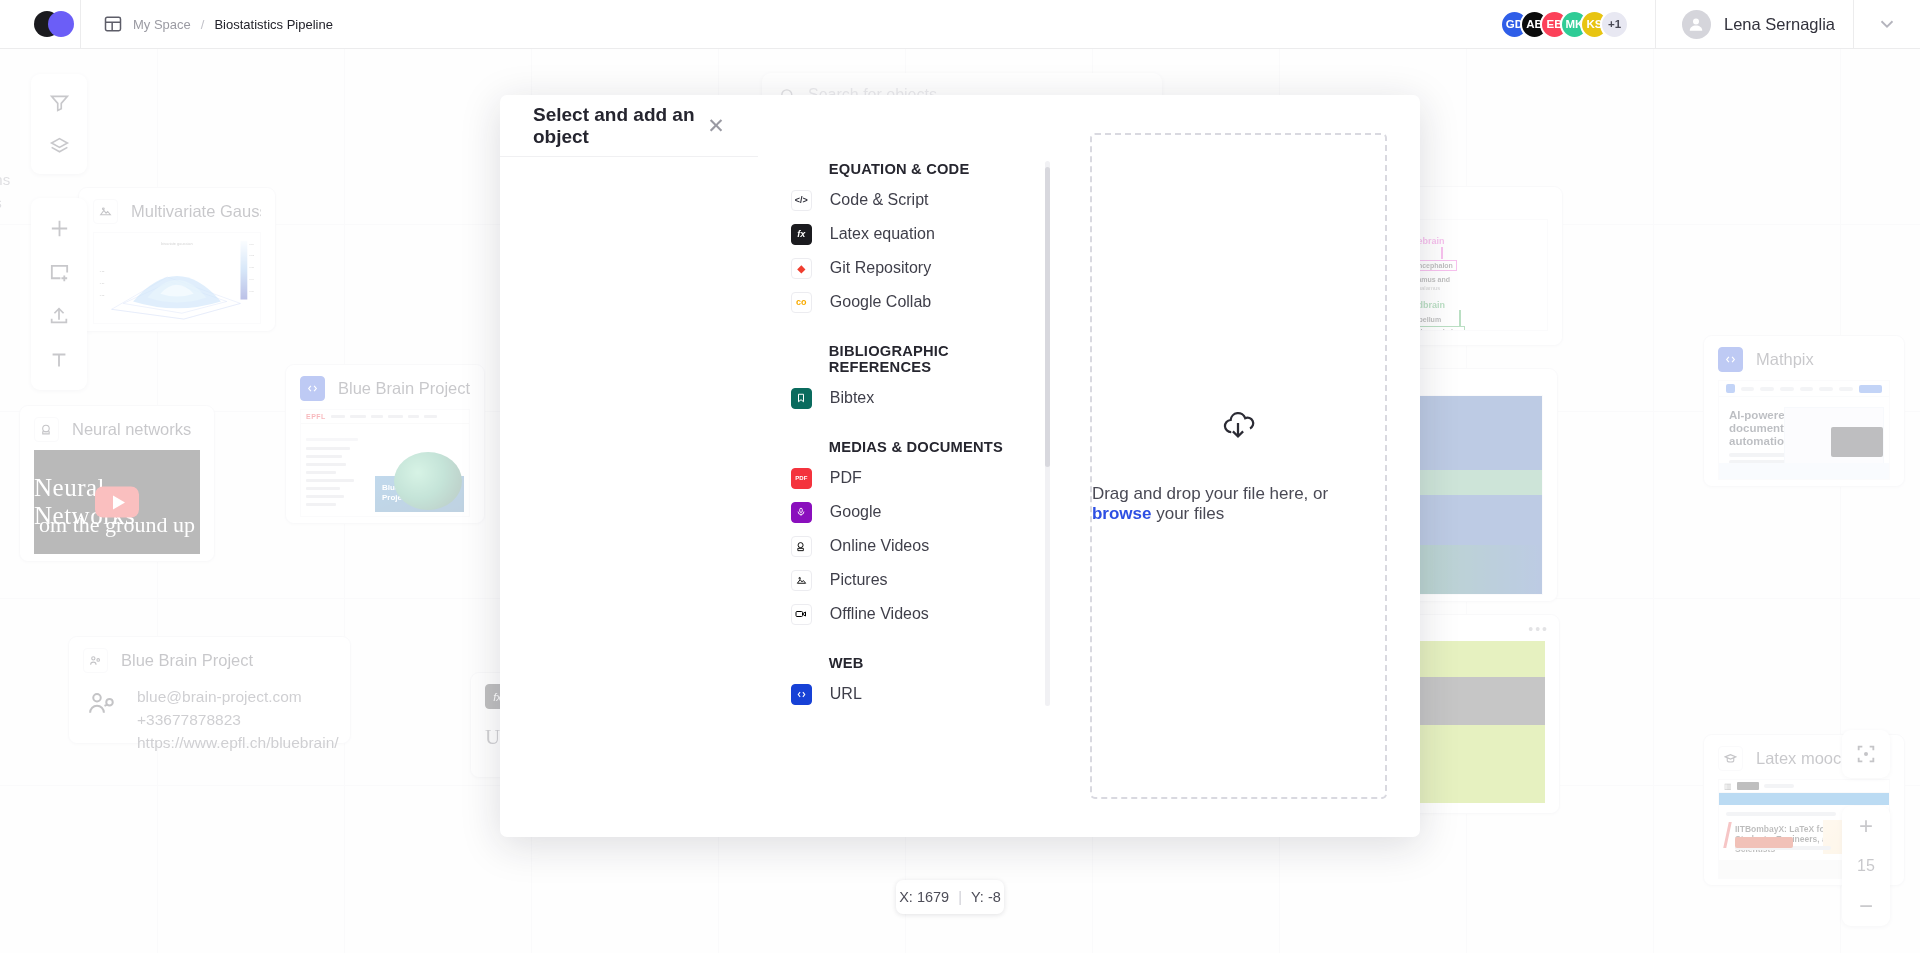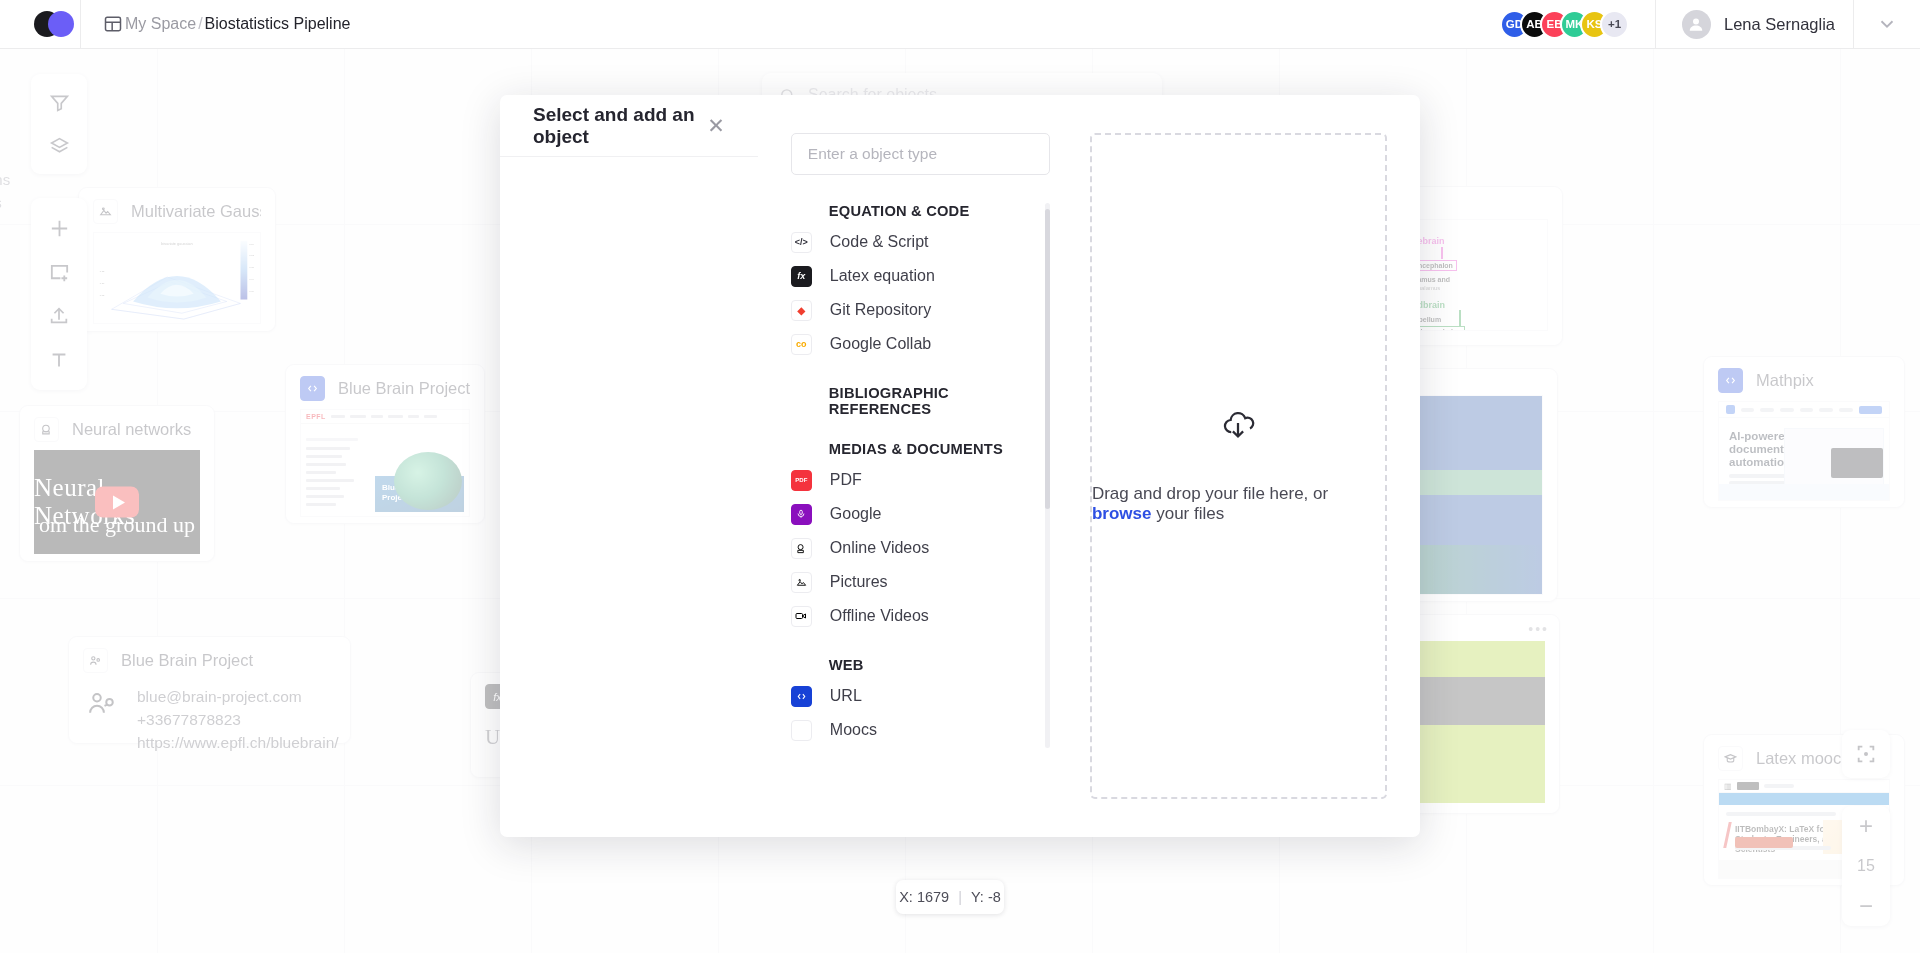--- a/index.html
+++ b/index.html
@@ -26,21 +26,21 @@
   
   .topbar {
     position: absolute; left: 0; top: 0; width: 1920px; height: 49px;
     background: #fff; border-bottom: 1px solid #ececed;
     display: flex; align-items: center; z-index: 60;
   }
   .logo { width: 46px; margin-left: 34px; display: flex; align-items: center; }
   .logo .c1 { width: 26px; height: 26px; border-radius: 50%; background: #1b1b1f; }
   .logo .c2 { width: 26px; height: 26px; border-radius: 50%; background: #6b5ef7; margin-left: -12px; }
   .tb-div { width: 1px; height: 49px; background: #ececed; }
-  .crumbs { display: flex; align-items: center; gap: 2px; padding-left: 22px; font-size: 16px; }
+  .crumbs { display: flex; align-items: center; gap: 10px; padding-left: 22px; font-size: 13px; }
   .grid-ic { width: 20px; height: 20px; display: inline-block; }
   .crumb-space { color: #9b9ba3; }
   .crumb-sep { color: #c2c2c9; }
   .crumb-cur { color: #23232b; }
   .spacer { flex: 1 1 auto; }
 
   .avatars { display: flex; align-items: center; padding-right: 26px; }
   .av {
     width: 29px; height: 29px; border-radius: 50%; margin-left: -9px;
     color: #fff; font-size: 11.5px; font-weight: 700;
@@ -410,21 +410,21 @@
   <div class="card" style="left:1388px; top:614px; width:172px; height:200px; z-index:9;">
     <div style="position:absolute;right:10px;top:6px;color:#9a9aa3;font-size:14px;letter-spacing:2px;">•••</div>
     <div class="card-body" style="height:162px;margin-top:26px;border:0;">
       <div class="gc">
         <div style="position:absolute;left:0;right:0;top:22%;height:30%;background:#333"></div>
         <div style="position:absolute;left:0;bottom:0;width:14px;height:30%;background:#0a7b6f"></div>
       </div>
     </div>
   </div>
 
-  <div class="card" style="left:1703px; top:356px; width:202px; height:152px;">
+  <div class="card" style="left:1703px; top:335px; width:202px; height:152px;">
     <div class="card-head">
       <span class="card-ic" style="background:#1741d6;color:#fff;border-color:#1741d6;">
         <svg width="13" height="13" viewBox="0 0 24 24" fill="none" stroke="currentColor" stroke-width="2.2">
             <path d="M9 7L5 12l4 5"></path>
             <path d="M15 7l4 5-4 5"></path>
           </svg>
       </span>
       <span class="card-title">Mathpix</span>
     </div>
     <div class="card-body" style="height:100px;">
@@ -592,23 +592,20 @@
   <div class="overlay"></div>
 
   <div class="modal">
     <div class="modal-head">
       <div class="modal-title">Select and add an object</div>
       <div class="modal-close">✕</div>
     </div>
     <div class="modal-body">
 
       <div class="left-col">
-        <div class="type-input">
-          <span>Enter a object type</span>
-        </div>
 
         <div class="type-list">
 
           <div class="sec-head">EQUATION &amp; CODE</div>
           <div class="opt">
             <span class="opt-ic" style="background:#fff;color:#2d2d38;font-size:9px;">&lt;/&gt;</span>
             <span class="opt-label">Code &amp; Script</span>
           </div>
           <div class="opt">
             <span class="opt-ic" style="background:#1b1b1f;color:#fff;border-color:#1b1b1f;font-style:italic;font-size:9px;">fx</span>
@@ -617,20 +614,28 @@
           <div class="opt">
             <span class="opt-ic" style="color:#f03e2f;font-size:10px;">◆</span>
             <span class="opt-label">Git Repository</span>
           </div>
           <div class="opt">
             <span class="opt-ic" style="color:#f9ab00;font-size:9px;">co</span>
             <span class="opt-label">Google Collab</span>
           </div>
 
           <div class="sec-head">BIBLIOGRAPHIC REFERENCES</div>
+          <div class="opt">
+            <span class="opt-ic" style="background:#0a6b5e;color:#fff;border-color:#0a6b5e;">
+              <svg width="10" height="10" viewBox="0 0 24 24" fill="none" stroke="currentColor" stroke-width="2.4">
+                  <path d="M6 3h12v18l-6-5-6 5z"></path>
+                </svg>
+            </span>
+            <span class="opt-label">Bibtex</span>
+          </div>
 
           <div class="sec-head">MEDIAS &amp; DOCUMENTS</div>
           <div class="opt">
             <span class="opt-ic" style="background:#f4333d;color:#fff;border-color:#f4333d;font-size:6px;">PDF</span>
             <span class="opt-label">PDF</span>
           </div>
           <div class="opt">
             <span class="opt-ic" style="background:#8a0fbd;color:#fff;border-color:#8a0fbd;">
               <svg width="10" height="10" viewBox="0 0 24 24" fill="none" stroke="currentColor" stroke-width="2.2">
                   <rect x="9" y="3" width="6" height="10" rx="3"></rect>

